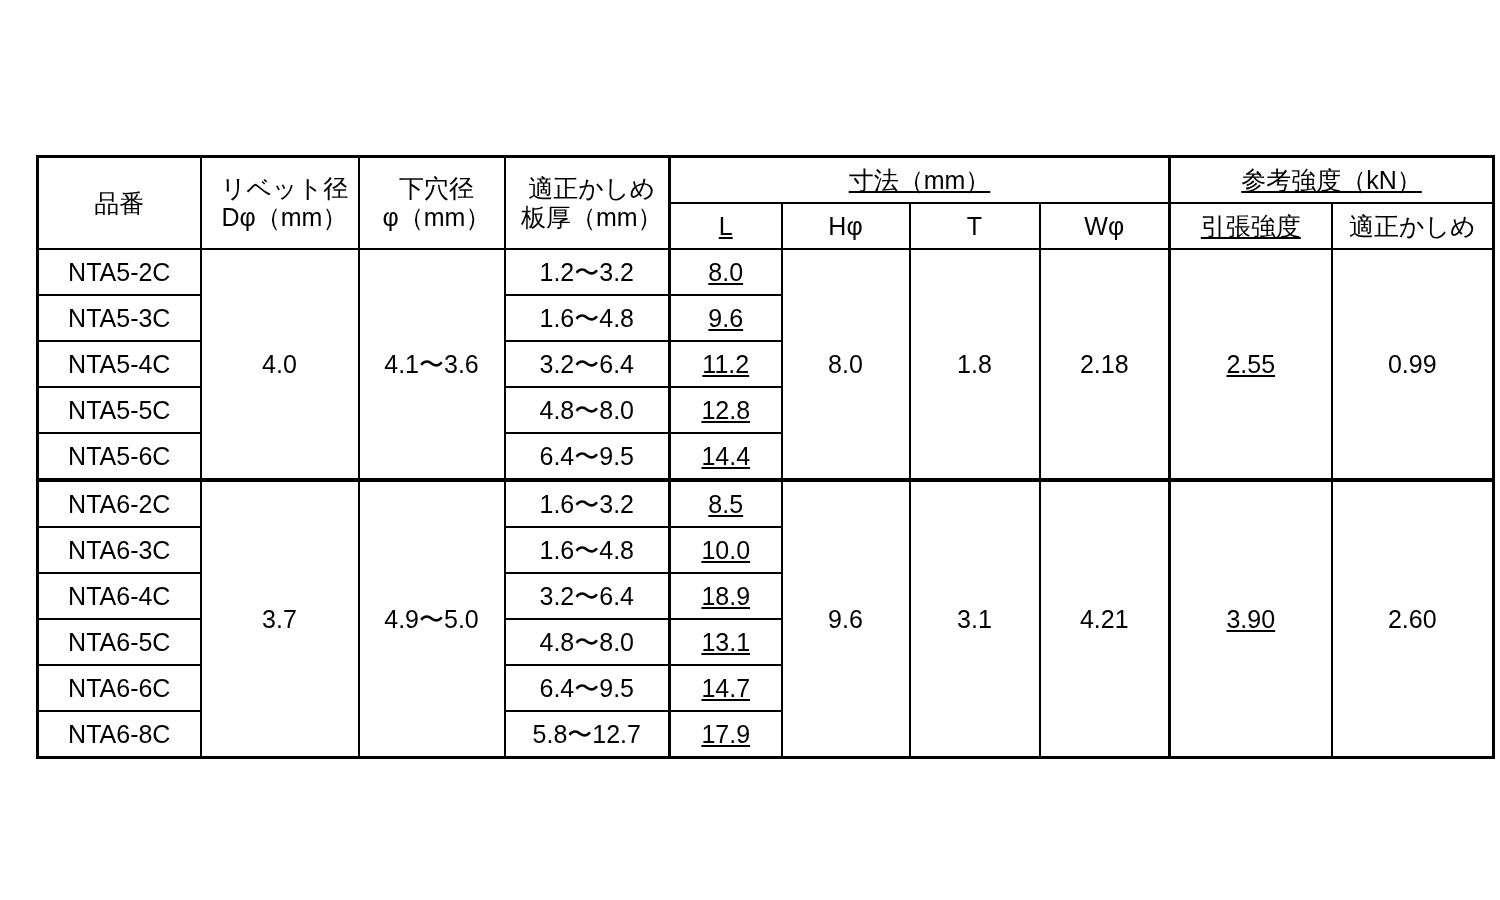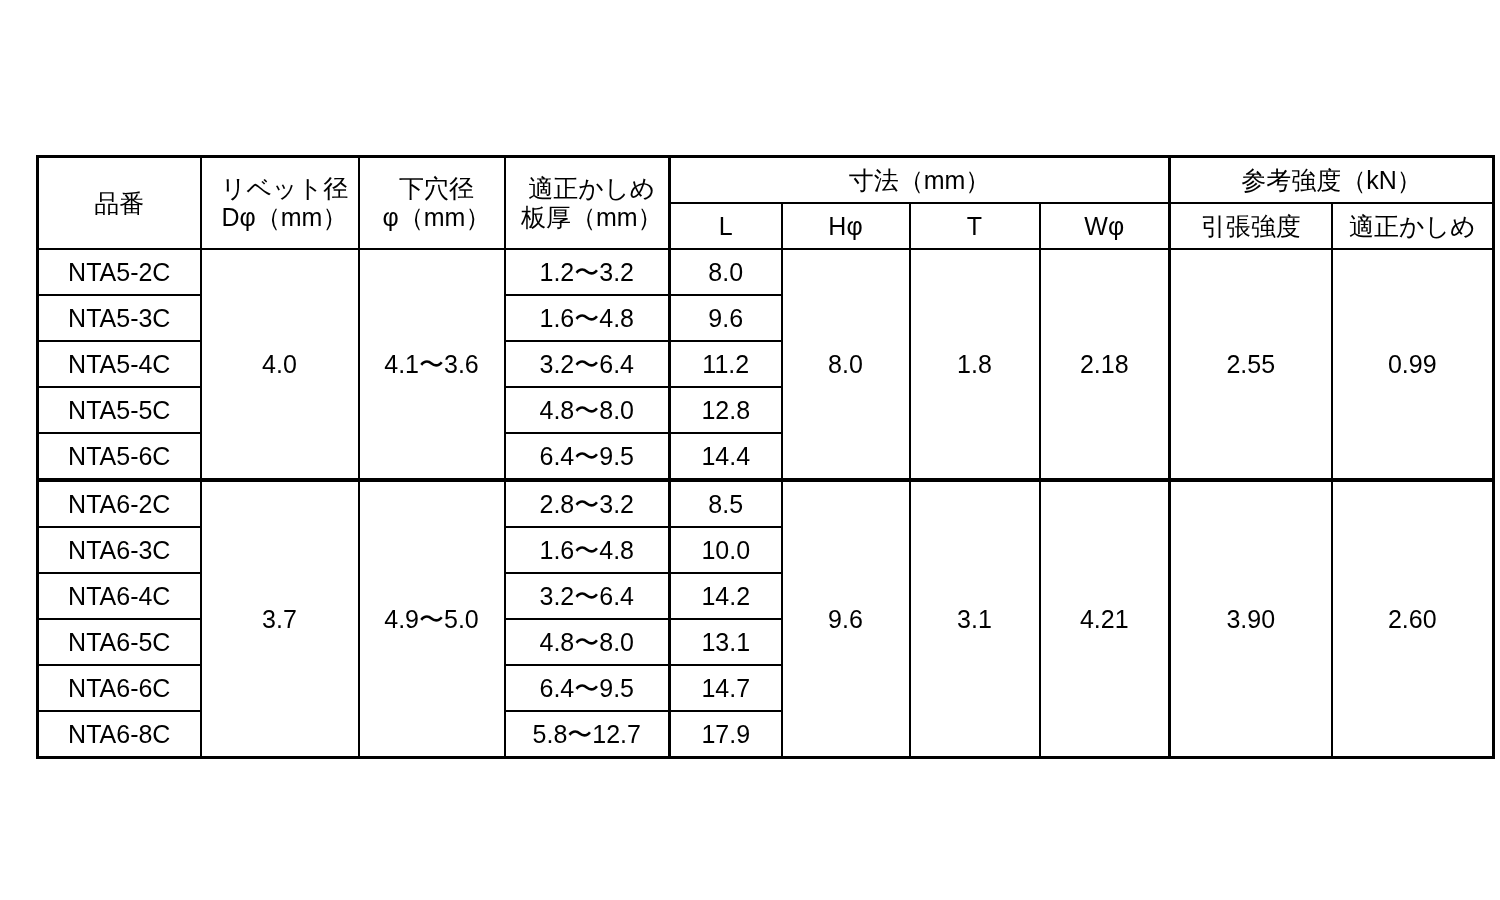--- a/index.html
+++ b/index.html
@@ -53,20 +53,21 @@
   }
   td.data {
     height: 44px;
     font-size: 25px;
   }
   .thick-top {
     border-top: 4px solid #000 !important;
   }
   .sep-left {
     border-left: 3px solid #000 !important;
+    text-decoration: underline;
   }
   col.c-pn    { width: 163px; }
   col.c-dia   { width: 158px; }
   col.c-hole  { width: 146px; }
   col.c-plate { width: 165px; }
   col.c-l     { width: 112px; }
   col.c-h     { width: 128px; }
   col.c-t     { width: 130px; }
   col.c-w     { width: 130px; }
   col.c-ten   { width: 162px; }
@@ -152,37 +153,37 @@
         </tr>
         <tr>
           <td class="data">NTA5-6C</td>
           <td class="data">6.4〜9.5</td>
           <td class="data  sep-left">14.4</td>
         </tr>
         <tr>
           <td class="data  thick-top">NTA6-2C</td>
           <td class="data  thick-top" rowspan="6">3.7</td>
           <td class="data  thick-top" rowspan="6">4.9〜5.0</td>
-          <td class="data  thick-top">2.8〜3.2</td>
+          <td class="data  thick-top">1.6〜3.2</td>
           <td class="data  thick-top sep-left">8.5</td>
           <td class="data  thick-top" rowspan="6">9.6</td>
           <td class="data  thick-top" rowspan="6">3.1</td>
           <td class="data  thick-top" rowspan="6">4.21</td>
           <td class="data  thick-top sep-left" rowspan="6">3.90</td>
           <td class="data  thick-top" rowspan="6">2.60</td>
         </tr>
         <tr>
           <td class="data">NTA6-3C</td>
           <td class="data">1.6〜4.8</td>
           <td class="data  sep-left">10.0</td>
         </tr>
         <tr>
           <td class="data">NTA6-4C</td>
           <td class="data">3.2〜6.4</td>
-          <td class="data  sep-left">14.2</td>
+          <td class="data  sep-left">18.9</td>
         </tr>
         <tr>
           <td class="data">NTA6-5C</td>
           <td class="data">4.8〜8.0</td>
           <td class="data  sep-left">13.1</td>
         </tr>
         <tr>
           <td class="data">NTA6-6C</td>
           <td class="data">6.4〜9.5</td>
           <td class="data  sep-left">14.7</td>

